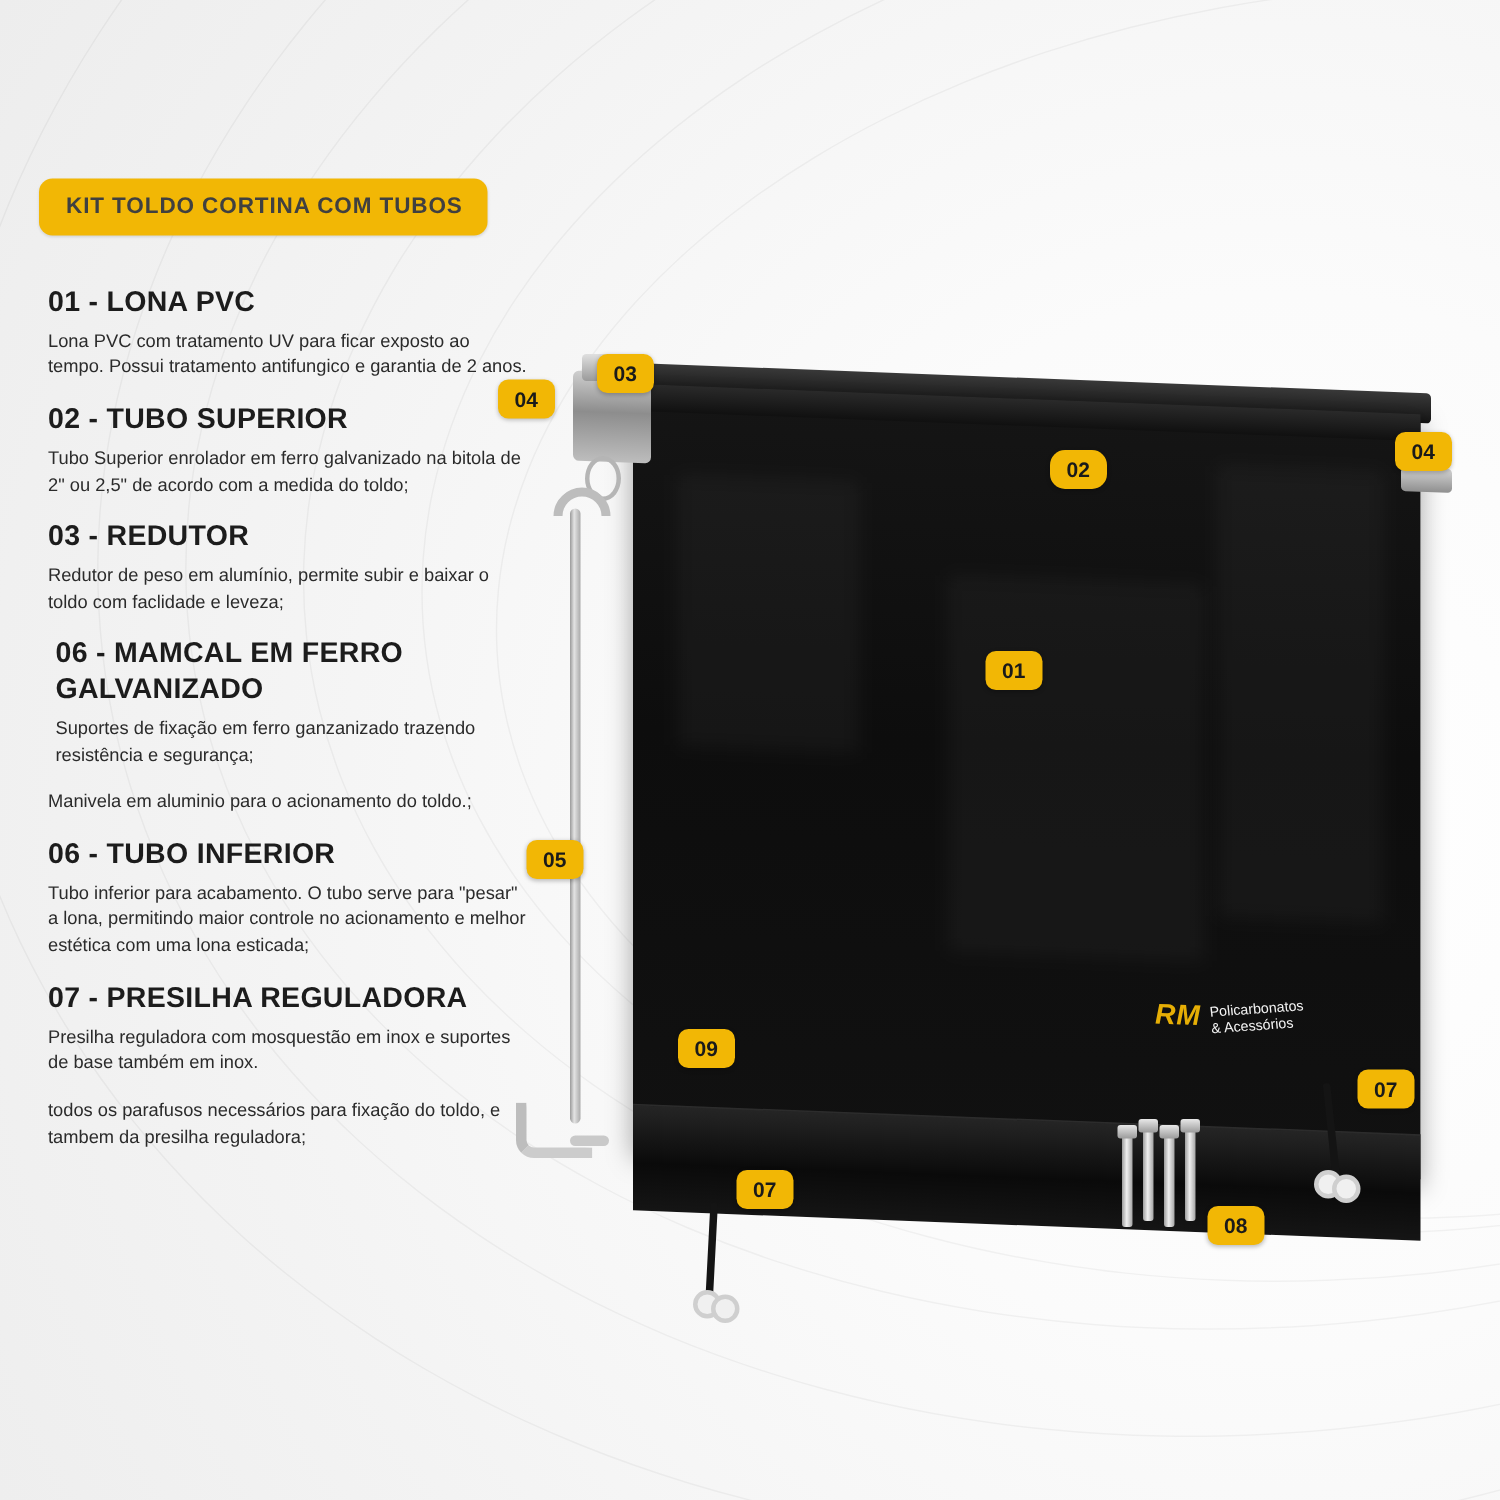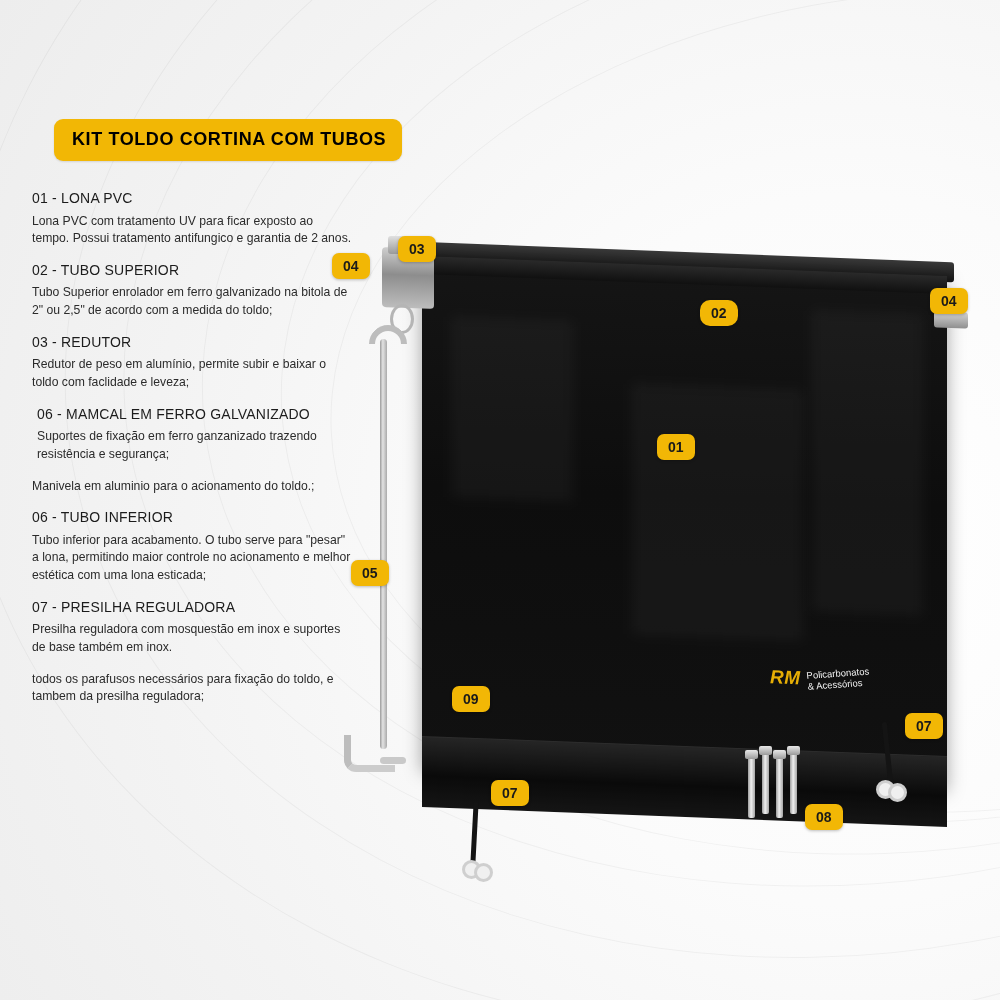--- a/index.html
+++ b/index.html
@@ -34,42 +34,41 @@
   .s4 { width: 1600px; height: 1250px; left: 60px;   top: -300px; transform: rotate(-10deg); }
   .s5 { width: 1250px; height: 820px;  left: 330px;  top: -10px;  transform: rotate(-3deg); }
   .s6 { width: 1700px; height: 1400px; left: -50px;  top: -380px; transform: rotate(-12deg); }
 
   
   #title-badge {
     position: absolute;
     left: 26px;
     top: 119px;
     background: #F2B705;
-    color: #000000;
-    font-size: 18px;
+    color: #404040;
+    font-size: 15px;
     font-weight: bold;
     letter-spacing: 0.6px;
     padding: 10px 16px 11px 18px;
     border-radius: 9px;
     box-shadow: 0 1px 2px rgba(0,0,0,0.12);
     white-space: nowrap;
-    margin-left: 28px;
   }
 
   
   #spec-list {
     position: absolute;
     left: 32px;
     top: 190px;
     width: 320px;
   }
   .spec-item { margin-bottom: 14px; }
   .spec-title {
-    font-size: 14px;
-    font-weight: normal;
+    font-size: 19px;
+    font-weight: bold;
     color: #1c1c1c;
     letter-spacing: 0.2px;
     margin-bottom: 5px;
     line-height: 1.25;
   }
   .spec-body {
     font-size: 12.2px;
     color: #2b2b2b;
     line-height: 1.45;
   }

